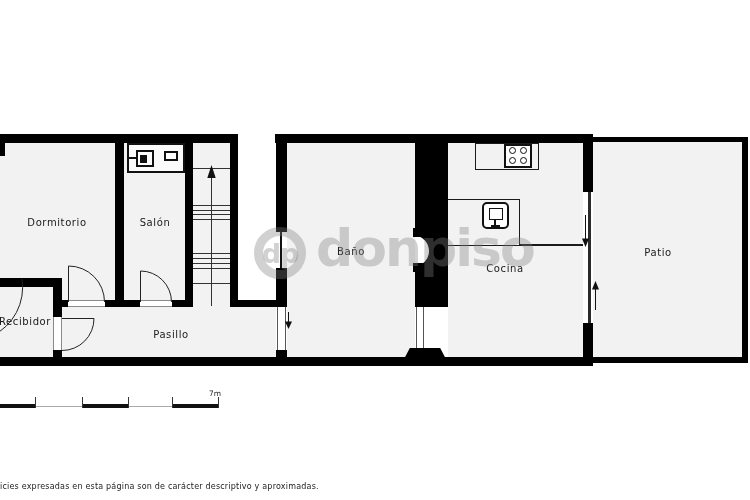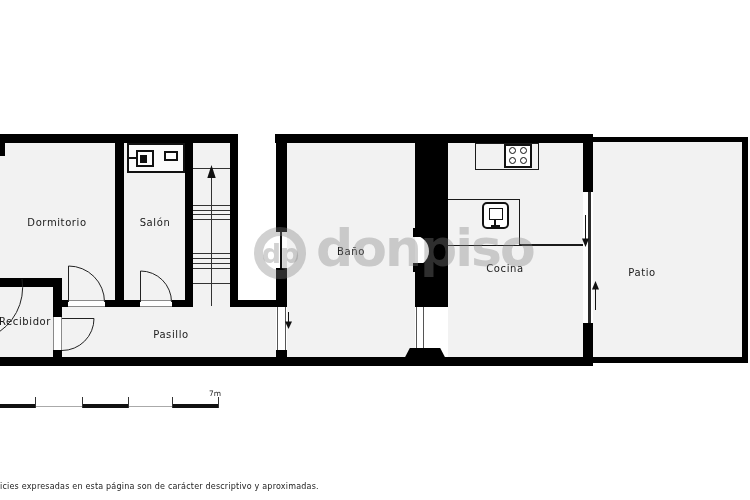--- a/index.html
+++ b/index.html
@@ -123,21 +123,21 @@
       <polygon points="585.5,247 582,238.5 589,238.5" stroke="none"></polygon>
       <line x1="595.5" y1="310" x2="595.5" y2="288"></line>
       <polygon points="595.5,281 592,289.5 599,289.5" stroke="none"></polygon>
     </g>
   </svg>
 
   <div class="lbl" style="left:57px;top:222px;z-index:7;">Dormitorio</div>
   <div class="lbl" style="left:155px;top:222px;z-index:7;">Salón</div>
   <div class="lbl" style="left:351px;top:251px;z-index:7;">Baño</div>
   <div class="lbl" style="left:505px;top:268px;z-index:7;">Cocina</div>
-  <div class="lbl" style="left:642px;top:252px;z-index:7;margin-top:20px;">Patio</div>
+  <div class="lbl" style="left:658px;top:252px;z-index:7;">Patio</div>
   <div class="lbl" style="left:25px;top:321px;z-index:7;">Recibidor</div>
   <div class="lbl" style="left:171px;top:334px;z-index:7;">Pasillo</div>
 
   <div class="abs wm" style="left:316px;top:222px;font-size:52px;font-weight:bold;letter-spacing:-2px;line-height:1;">donpiso</div>
   <div class="abs wm" style="left:254px;top:227px;width:52px;height:52px;border:9px solid rgba(128,128,128,.36);border-radius:50%;box-sizing:border-box;display:flex;align-items:center;justify-content:center;">
     <span style="font-size:27px;font-weight:bold;letter-spacing:-1px;">dp</span>
   </div>
 
   <div>
     <div class="abs" style="left:0;top:404px;width:35px;height:4px;background:#111;"></div>

